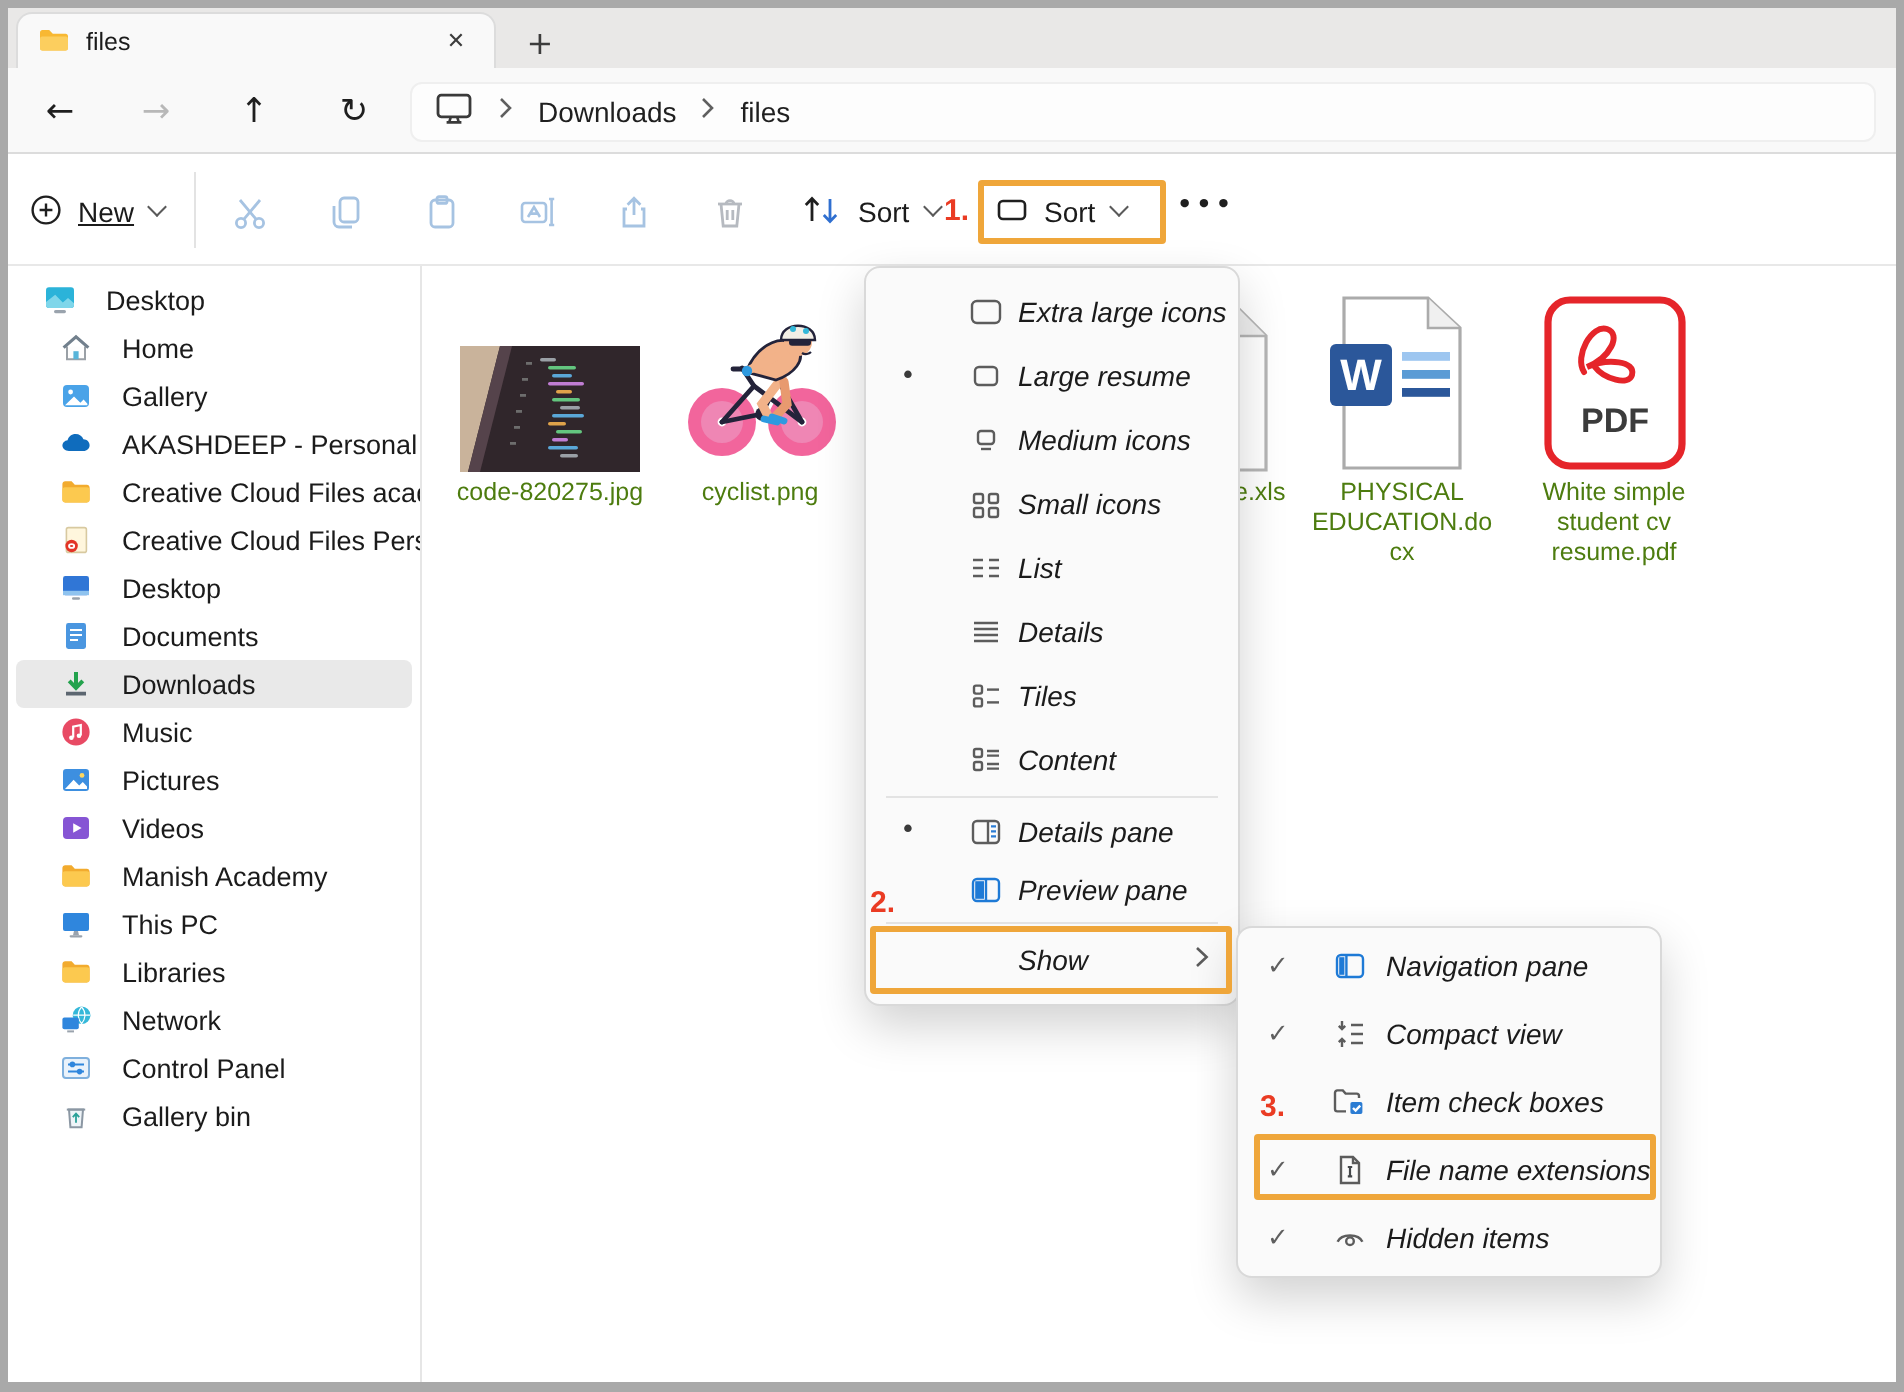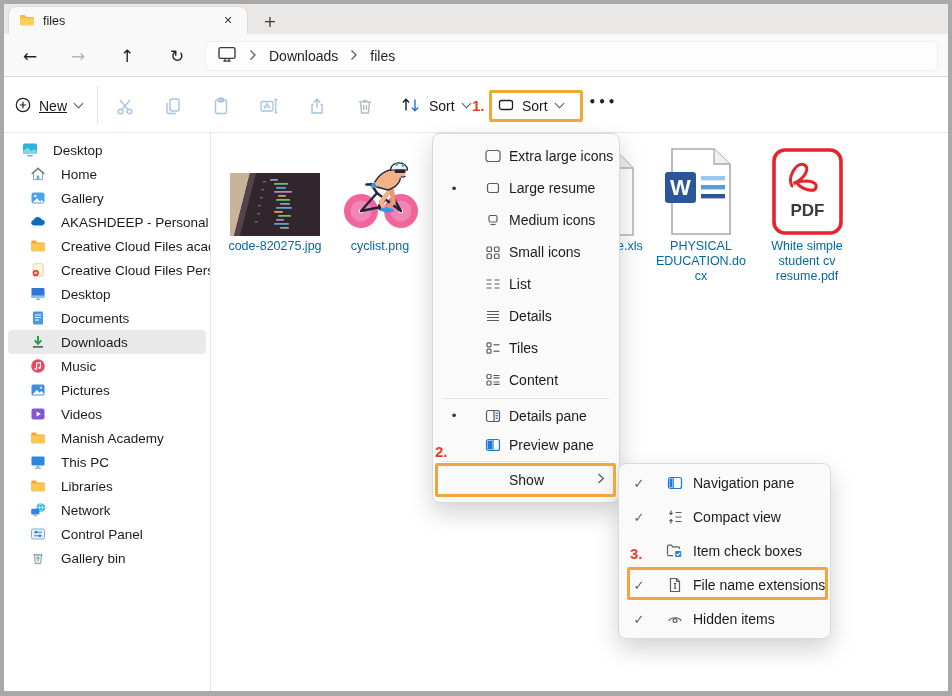--- a/index.html
+++ b/index.html
@@ -36,24 +36,24 @@
   .ellipsis{position:absolute;left:588px;top:95px;width:30px;text-align:center;font-size:12px;letter-spacing:2px;font-weight:bold;color:#1f1f1f;}
   
   .sidebar-divider{left:210px;top:133px;width:1px;height:558px;background:#e6e6e6;}
   .sidebar{left:4px;top:138px;width:206px;}
   .sbrow{display:flex;align-items:center;height:24px;padding-left:26px;gap:15px;font-size:13.5px;color:#1b1b1b;overflow:hidden;white-space:nowrap;}
   .sbrow.lvl0{padding-left:18px;}
   .sbrow.sel{background:#e9e9e9;border-radius:4px;margin-left:4px;padding-left:22px;margin-right:4px;}
   .sbicon{width:16px;height:16px;flex:0 0 16px;}
   .sbicon svg{display:block;}
   
-  .filelabel{position:absolute;top:239px;font-size:12.5px;line-height:15px;color:#0369a1;text-align:center;word-break:break-word;}
+  .filelabel{position:absolute;top:239px;font-size:12.5px;line-height:15px;color:#4d7c0f;text-align:center;word-break:break-word;}
   
   .menu{position:absolute;background:#fafafa;border:1px solid #d9d9d9;border-radius:8px;
-        box-shadow:0 10px 24px rgba(0,0,0,.18);box-sizing:border-box;padding:6px 0;}
+        box-shadow:0 10px 24px rgba(0,0,0,.18);box-sizing:border-box;padding:6px 0;font-style:italic;}
   .vmenu{left:432px;top:133px;width:188px;z-index:20;}
   .vitem{height:32px;display:flex;align-items:center;padding-left:12px;font-size:14px;color:#1b1b1b;}
   .vitem.pane{height:29px;}
   .vbul{width:18px;text-align:center;font-size:13px;color:#3a3a3a;flex:0 0 18px;}
   .vicon{width:18px;height:18px;margin-left:21px;flex:0 0 18px;}
   .vlabel{margin-left:7px;white-space:nowrap;}
   .msep{border-top:1px solid #e3e3e3;margin:2px 10px;}
   .subarrow{margin-left:auto;margin-right:14px;}
   .smenu{left:618px;top:463px;width:213px;z-index:25;padding:2px 0;}
   .sitem{height:34px;display:flex;align-items:center;padding-left:12px;font-size:14px;color:#1b1b1b;}

